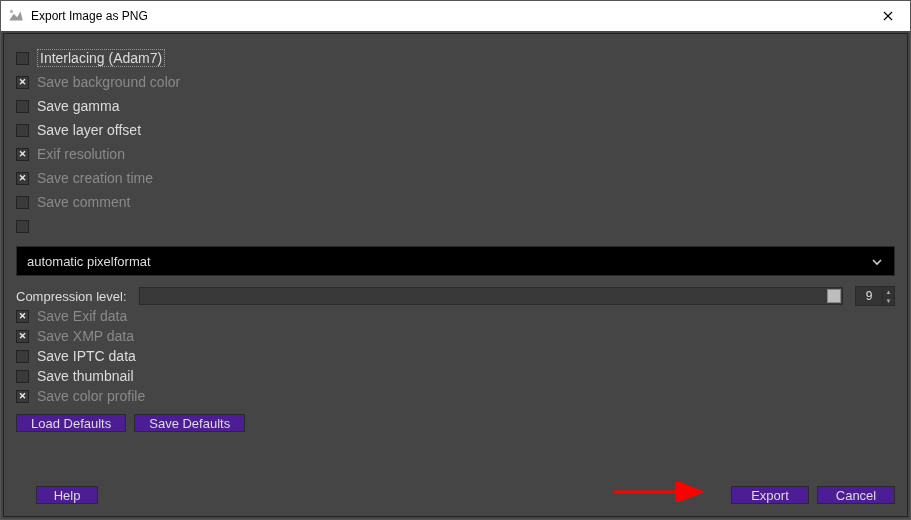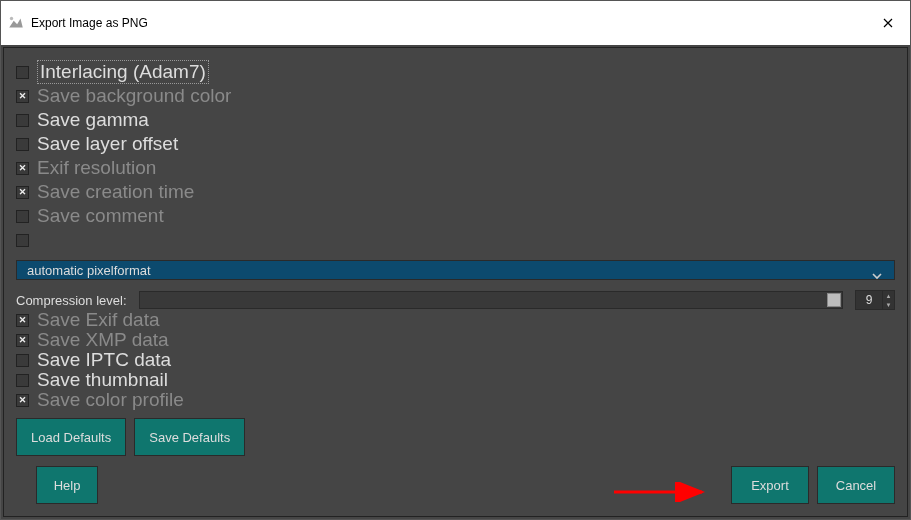--- a/index.html
+++ b/index.html
@@ -1,44 +1,44 @@
 <!DOCTYPE html>
 <html><head>
 <meta charset="utf-8">
 <style>
   * { box-sizing: border-box; margin: 0; padding: 0; font-family: "Segoe UI", Arial, sans-serif; }
   body { background: #000; width: 911px; height: 520px; overflow: hidden; }
   .window { width: 911px; height: 520px; border: 1px solid #555; background: #454545; display: flex; flex-direction: column; }
-  .titlebar { height: 44px; background: #fff; display: flex; align-items: center; padding: 0 0 0 6px; }
+  .titlebar { height: 30px; background: #fff; display: flex; align-items: center; padding: 0 0 0 6px; }
   .titlebar .app-icon { width: 18px; height: 18px; margin-right: 6px; display:flex; align-items:center; justify-content:center;}
   .titlebar .title { font-size: 12px; color: #000; flex:1;}
   .titlebar .close { width: 45px; height: 30px; display:flex; align-items:center; justify-content:center; cursor:default;}
   .titlebar .close svg { width:10px; height:10px; }
   .content { flex:1; background:#454545; border:1px solid #222; margin:2px; padding:12px 12px 8px 12px; display:flex; flex-direction:column; position:relative;}
   .chk-row { display:flex; align-items:center; height:24px; }
   .chk { width:13px; height:13px; border:1px solid #222; background:#3a3a3a; margin-right:8px; display:flex; align-items:center; justify-content:center; font-size:10px; line-height:1; color:#eee; cursor:default;}
   .chk.checked::after{ content:"✕"; font-size:9px; color:#eee; font-weight:bold;}
-  .chk-label { font-size:19px; color:#ddd; }
+  .chk-label { font-size:14px; color:#ddd; }
   .chk-label.dim { color:#8a8a8a; }
   .chk-label.focus { border:1px dotted #999; padding:0 2px;}
   .select-row { margin-top:8px; }
-  .select { height:20px; border:1px solid #2a2a2a; background:#0c4a6e; display:flex; align-items:center; padding:0 10px; color:#ddd; font-size:13px; position:relative; cursor:default;}
+  .select { height:30px; border:1px solid #2a2a2a; background:#000000; display:flex; align-items:center; padding:0 10px; color:#ddd; font-size:13px; position:relative; cursor:default;}
   .select .chev { position:absolute; right:10px; top:8px; }
   .slider-row { display:flex; align-items:center; margin-top:10px; gap:12px;}
   .slider-label { font-size:13px; color:#ddd; white-space:nowrap;}
   .slider-track { flex:1; height:18px; border:1px solid #2a2a2a; background:#393939; position:relative;}
   .slider-thumb { position:absolute; top:1px; right:1px; width:14px; height:14px; background:#bdbdbd; border:1px solid #888;}
   .spinner { width:40px; height:20px; border:1px solid #2a2a2a; background:#333; display:flex; align-items:center;}
   .spinner .val { flex:1; text-align:center; font-size:12px; color:#ddd;}
   .spinner .arrows { width:12px; height:100%; border-left:1px solid #2a2a2a; display:flex; flex-direction:column;}
   .spinner .arrows div{flex:1; font-size:6px; color:#aaa; display:flex; align-items:center; justify-content:center;}
   .group2 { }
   .group2 .chk-row { height:20px;}
   .btn-row { display:flex; gap:8px; margin-top:8px;}
-  .btn { height:38px; padding:0 14px; border:1px solid #2a2a2a; background:#0f766e; color:#ddd; font-size:13px; display:flex; align-items:center; justify-content:center; cursor:default;}
+  .btn { height:18px; padding:0 14px; border:1px solid #2a2a2a; background:#4c1d95; color:#ddd; font-size:13px; display:flex; align-items:center; justify-content:center; cursor:default;}
   .footer { position:absolute; left:12px; right:12px; bottom:12px; display:flex; align-items:center;padding-left:20px;}
   .footer .spacer{flex:1;}
   .footer .btn { min-width:78px; justify-content:center;}
   .footer .btn.help{min-width:62px;}
   .arrow-annot { position:absolute; bottom:14px; left:610px; pointer-events:none;}
 </style>
 </head>
 <body>
 
 <div class="window">

